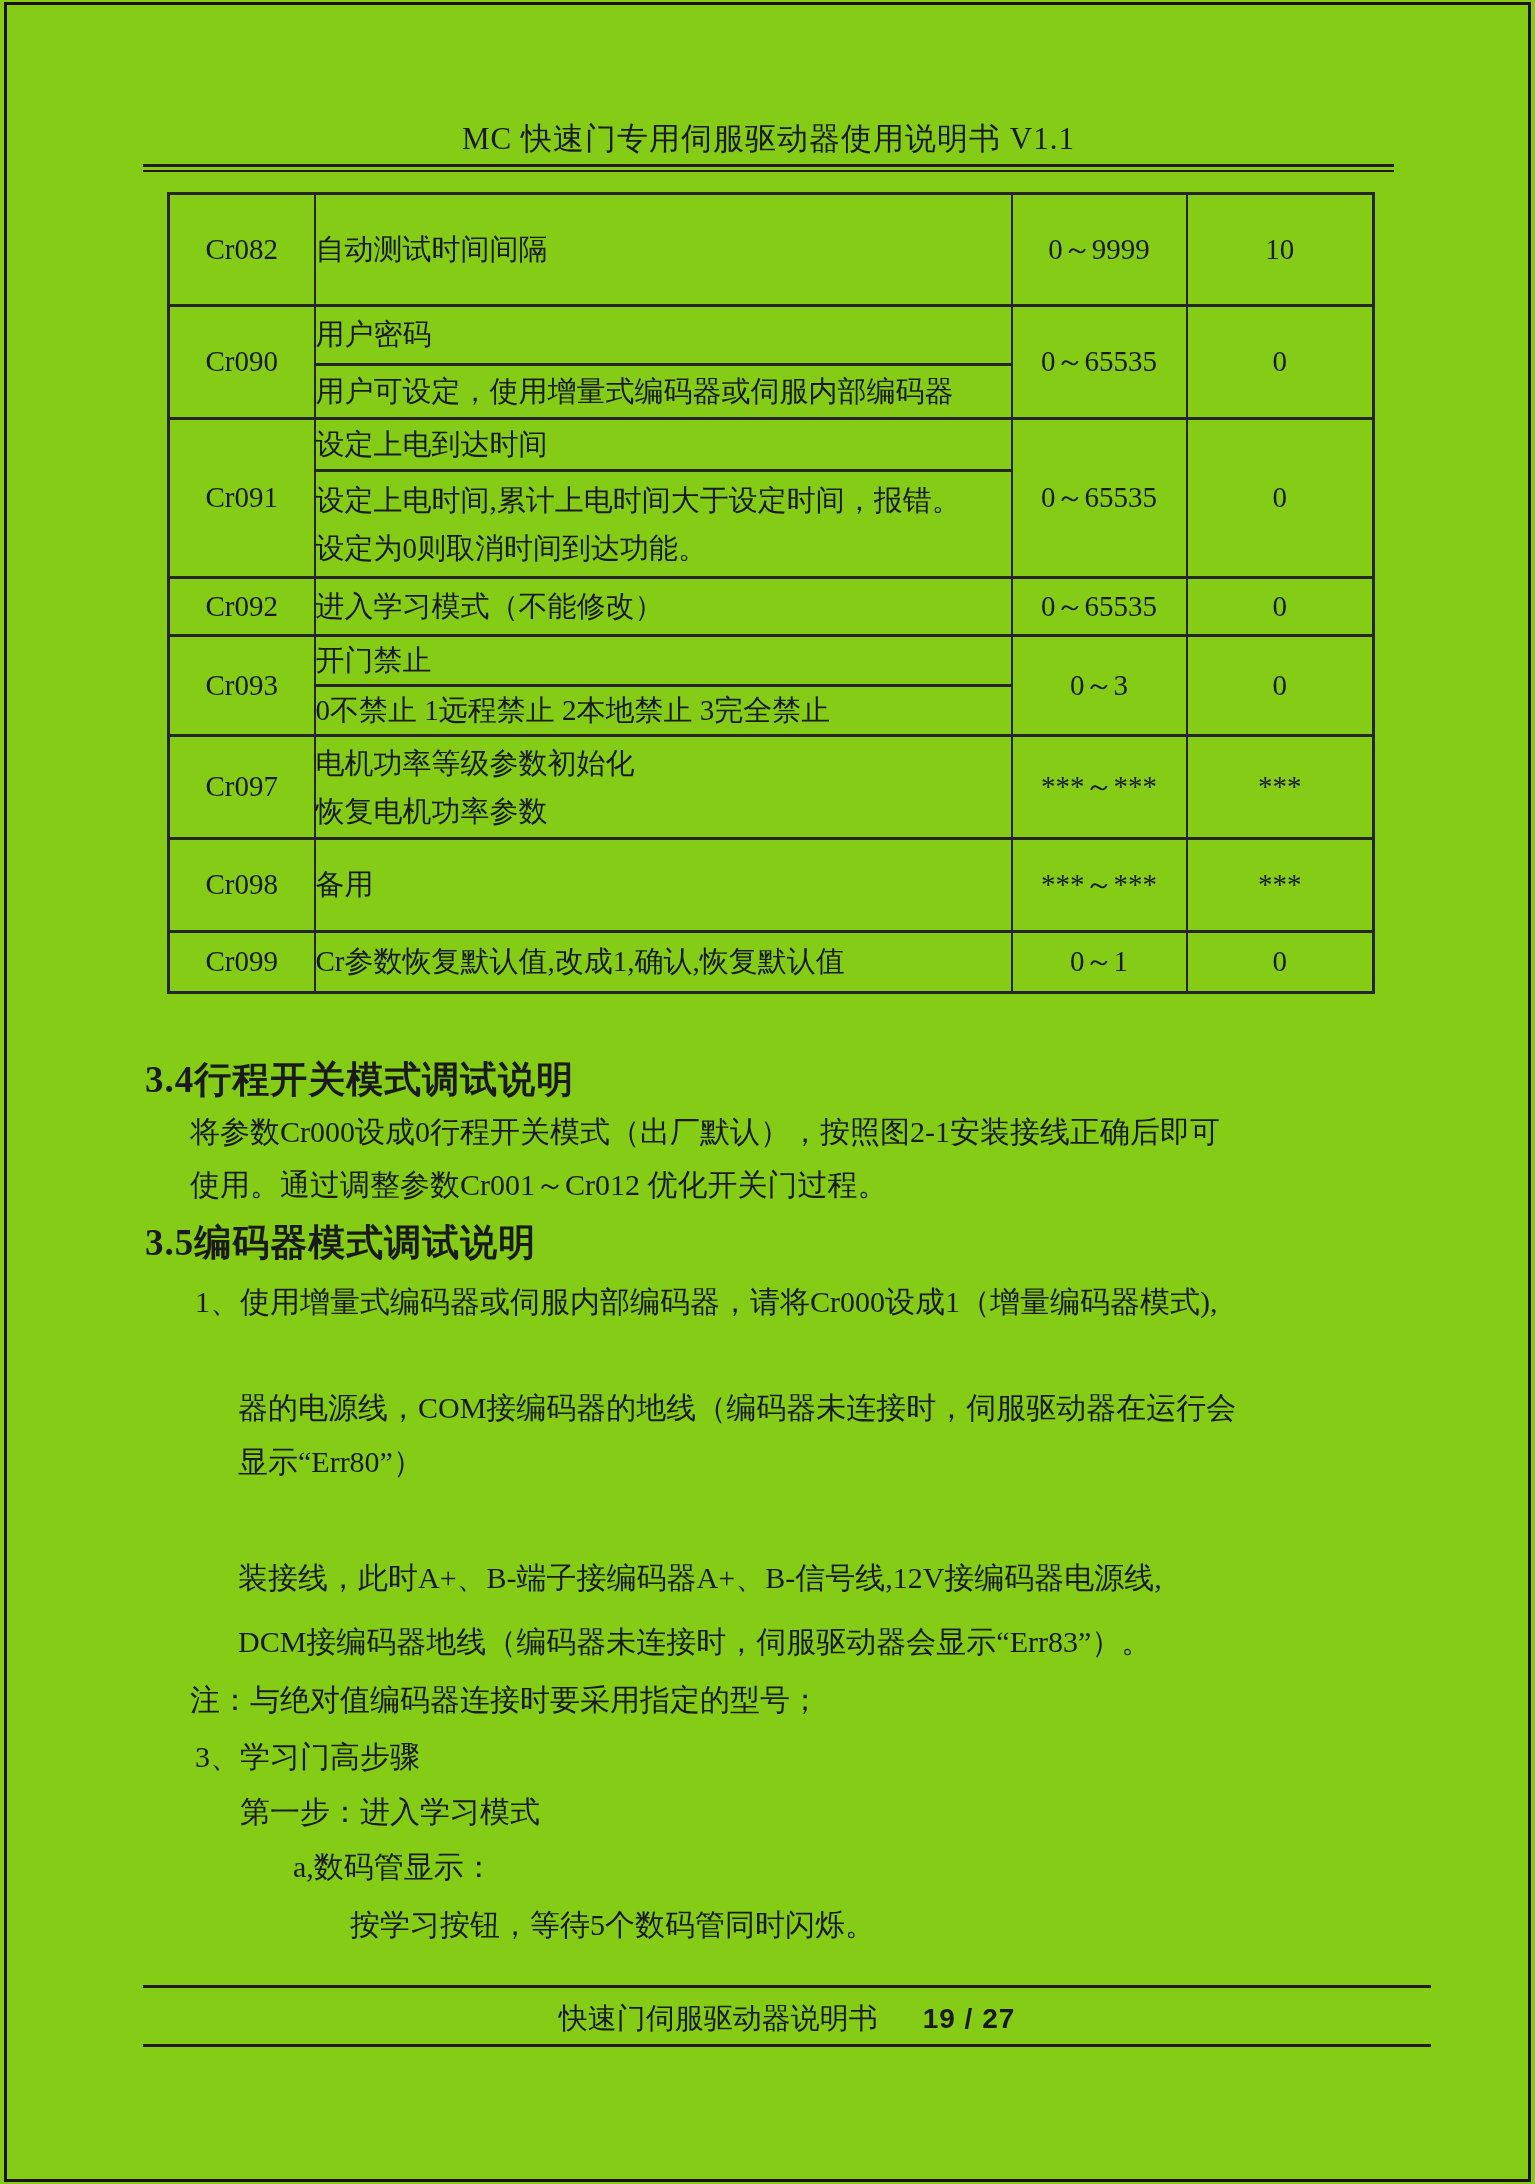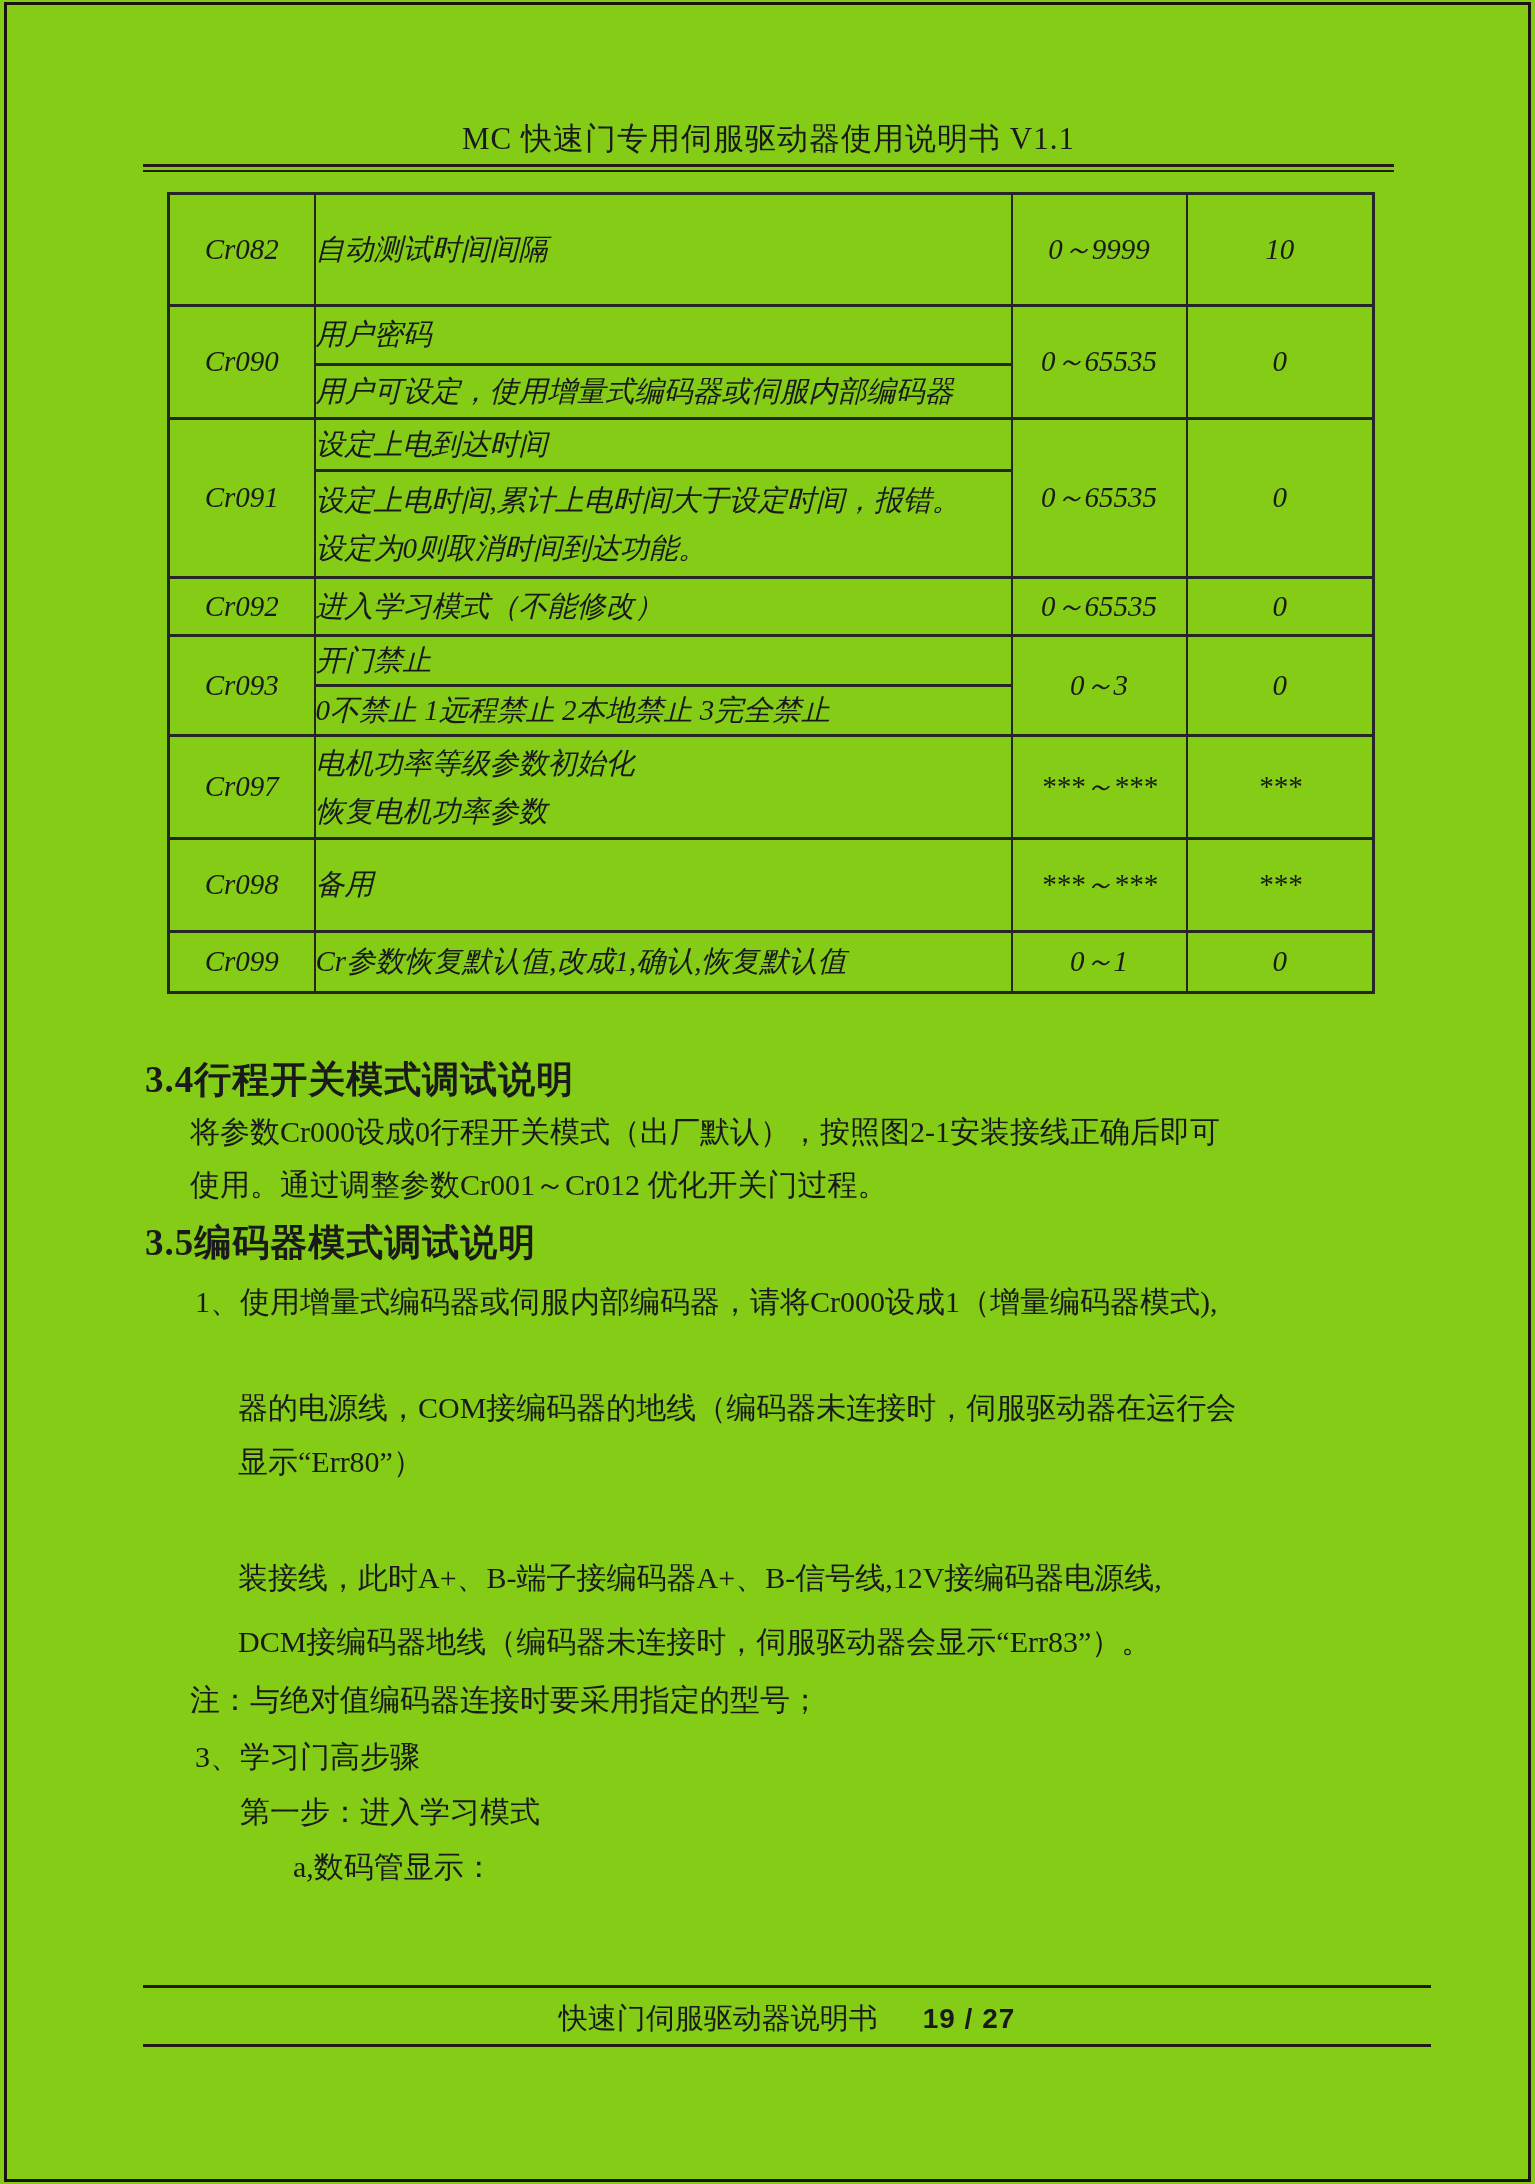--- a/index.html
+++ b/index.html
@@ -16,21 +16,21 @@
     border-top:3px solid #241a18;border-bottom:2px solid #241a18;}
   
   table.params{
     position:absolute;left:167px;top:192px;width:1205px;
     border-collapse:collapse;table-layout:fixed;
     font-size:29px;
   }
   table.params{border:3px solid #262626;}
   table.params td{
     border:2px solid #262626;border-top-width:3px;border-bottom-width:3px;
-    vertical-align:middle;padding:0;line-height:1.35;font-style:italic;
+    vertical-align:middle;padding:0;line-height:1.35;
   }
   td.code,td.range,td.def{text-align:center;}
   td.desc{text-align:left;padding-left:15px;padding-right:6px;}
   td.sub-top{border-bottom-width:2px;}
   td.sub-bottom{border-top-width:2px;}
   td.desc-indent{padding-left:70px;}
   td.desc-indent99{padding-left:28px;}
   .two-line div{line-height:48px;}
   
   .txt{position:absolute;white-space:nowrap;font-size:30px;line-height:44px;height:44px;}
@@ -144,19 +144,20 @@
   <div class="txt heading" style="left:145px;top:1220px;">3.5编码器模式调试说明</div>
   <div class="txt" style="left:195px;top:1280px;">1、使用增量式编码器或伺服内部编码器，请将Cr000设成1（增量编码器模式),</div>
   <div class="txt" style="left:238px;top:1386px;">器的电源线，COM接编码器的地线（编码器未连接时，伺服驱动器在运行会</div>
   <div class="txt" style="left:238px;top:1440px;">显示“Err80”）</div>
   <div class="txt" style="left:238px;top:1556px;">装接线，此时A+、B-端子接编码器A+、B-信号线,12V接编码器电源线,</div>
   <div class="txt" style="left:238px;top:1620px;">DCM接编码器地线（编码器未连接时，伺服驱动器会显示“Err83”）。</div>
   <div class="txt" style="left:190px;top:1678px;">注：与绝对值编码器连接时要采用指定的型号；</div>
   <div class="txt" style="left:195px;top:1735px;">3、学习门高步骤</div>
   <div class="txt" style="left:240px;top:1790px;">第一步：进入学习模式</div>
   <div class="txt" style="left:293px;top:1845px;">a,数码管显示：</div>
+  <div class="txt" style="left:350px;top:1903px;">按学习按钮，等待5个数码管同时闪烁。</div>
 
   <div class="foot-rule" style="top:1985px;"></div>
   <div class="foot-text">
     <span>快速门伺服驱动器说明书</span><span class="pageno">19 / 27</span>
   </div>
   <div class="foot-rule" style="top:2044px;"></div>
 </div>
 
 </body></html>

